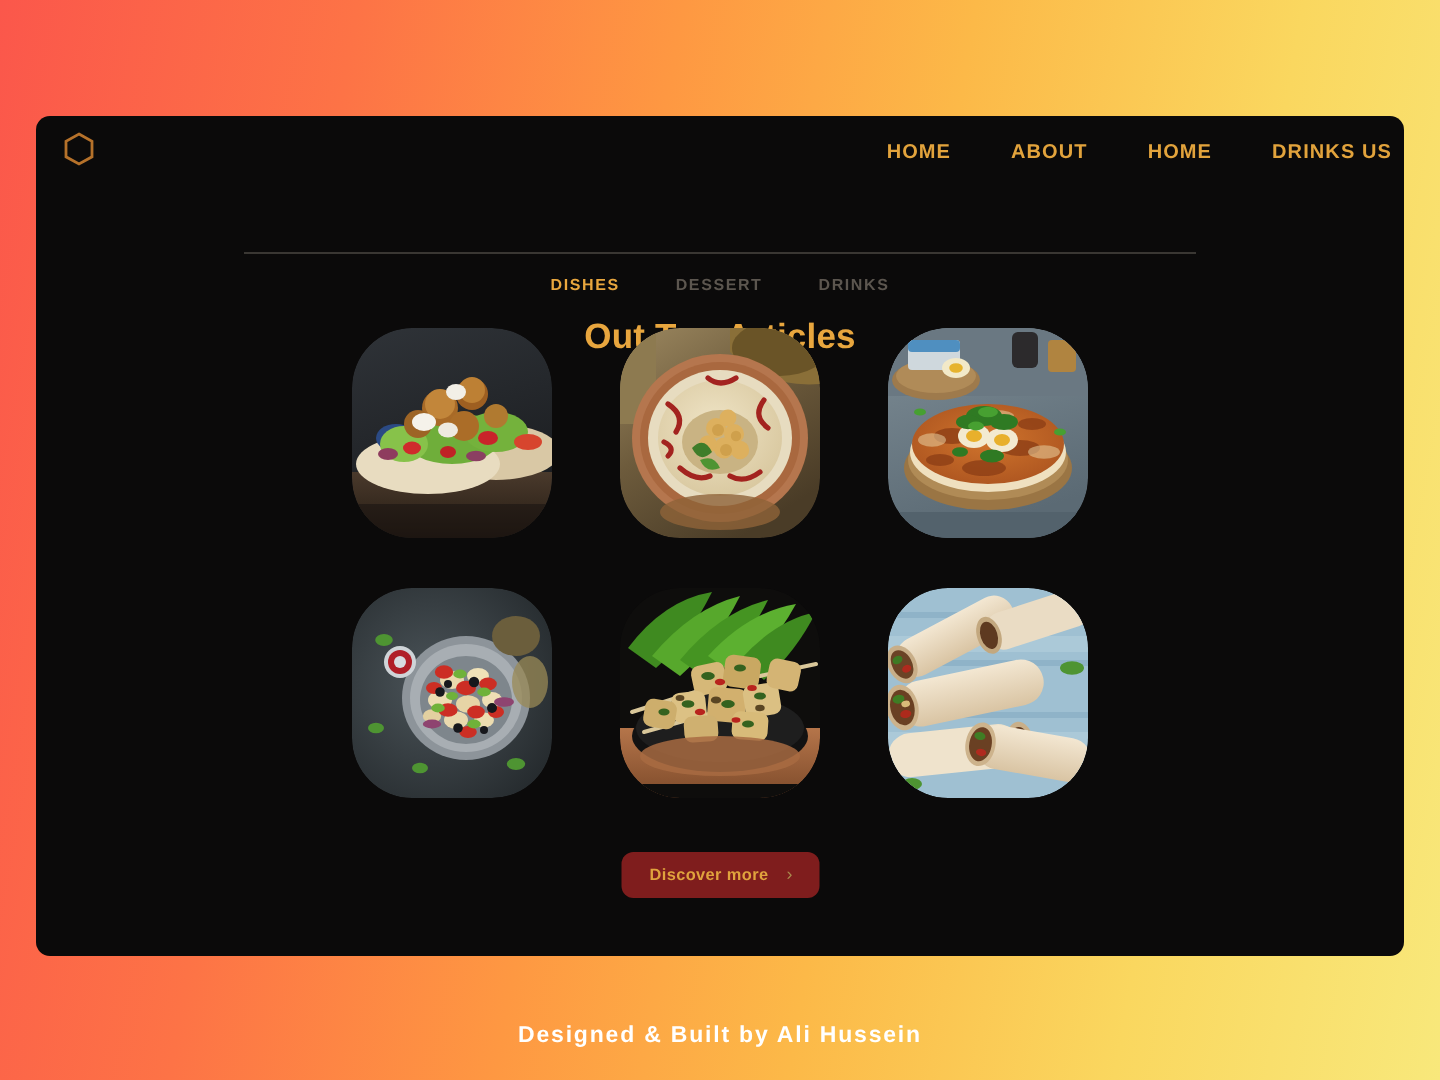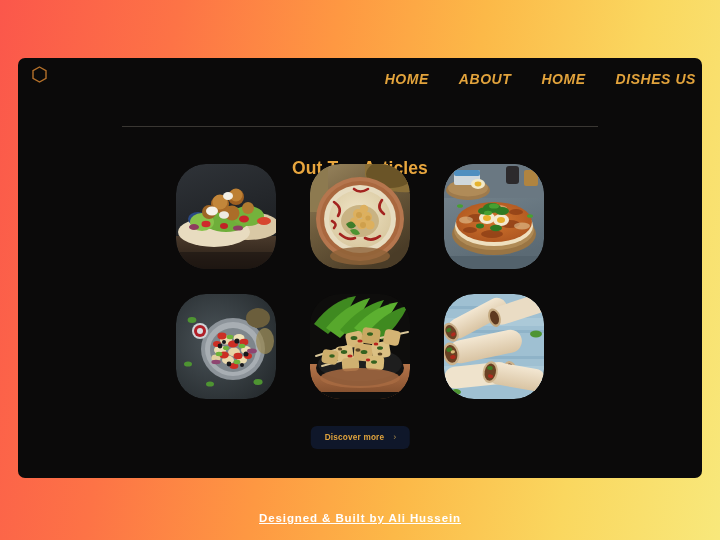--- a/index.html
+++ b/index.html
@@ -51,29 +51,28 @@
   #main-nav {
     position: absolute;
     right: 6px;
     top: 10px;
     display: flex;
     gap: 0px;
     align-items: center;
   }
   .nav-link {
     color: #e2a33c;
-    font-size: 14px;
+    font-size: 10px;
     font-weight: bold;
     letter-spacing: 0.55px;
     text-decoration: none;
     padding: 3px 0;
     margin-left: 30px;
     white-space: nowrap;
     cursor: pointer;
-    font-style: italic;
   }
   .nav-link:first-child { margin-left: 0; }
 
   
   #page-title {
     position: absolute;
     left: 0; top: 100px;
     width: 100%;
     text-align: center;
     color: #e8a63e;
@@ -147,21 +146,21 @@
 
   
   #discover-more-button {
     position: absolute;
     left: 50%;
     transform: translateX(-50%);
     top: 368px;
     display: flex;
     align-items: center;
     gap: 9px;
-    background: #0f172a;
+    background: #7f1d1d;
     border: none;
     border-radius: 6px;
     padding: 7px 13px 7px 14px;
     cursor: pointer;
     font-family: inherit;
   }
   #discover-more-label {
     color: #e0a33d;
     font-size: 8.2px;
     font-weight: bold;
@@ -178,47 +177,51 @@
   #site-footer {
     position: absolute;
     left: 0;
     top: 512px;
     width: 100%;
     text-align: center;
     color: #ffffff;
     font-size: 11.5px;
     font-weight: bold;
     letter-spacing: 0.9px;
-    text-decoration: underline;
   }
 </style>
 </head>
 <body>
 
 <div id="app-panel">
 
   <div id="site-header">
 
     <div id="brand-logo">
       <svg viewBox="0 0 15 17" width="15" height="17" aria-hidden="true">
         <polygon points="7.5,1 14,4.6 14,12.4 7.5,16 1,12.4 1,4.6" fill="none" stroke="#b5712a" stroke-width="1.4"></polygon>
       </svg>
     </div>
 
     <nav id="main-nav">
       <a class="nav-link">HOME</a>
       <a class="nav-link">ABOUT</a>
       <a class="nav-link">HOME</a>
-      <a class="nav-link">DISHES US</a>
+      <a class="nav-link">DRINKS US</a>
     </nav>
   </div>
 
   <h1 id="page-title">Out Top Articles</h1>
   <div id="title-divider"></div>
 
+  <div id="category-tabs">
+    <button class="cat-tab is-active">DISHES</button>
+    <button class="cat-tab is-inactive">DESSERT</button>
+    <button class="cat-tab is-inactive">DRINKS</button>
+  </div>
 
   <div id="food-grid">
 
     <div class="food-card">
       <div class="photo">
         <svg viewBox="0 0 100 105" preserveAspectRatio="none" aria-hidden="true">
           <defs>
             <linearGradient id="g1bg" x1="0" y1="0" x2="0.3" y2="1">
               <stop offset="0" stop-color="#2f3338"></stop>
                 <stop offset="1" stop-color="#1a1c1f"></stop>

